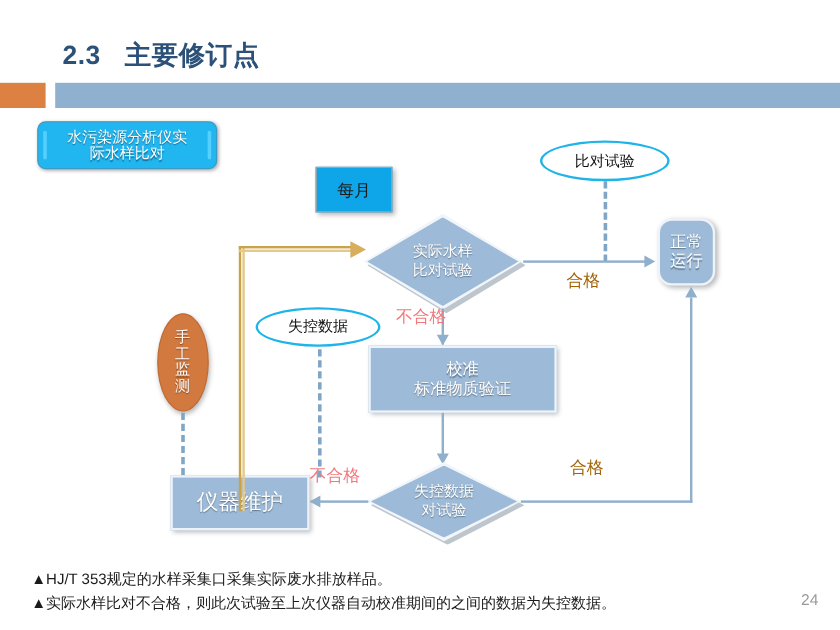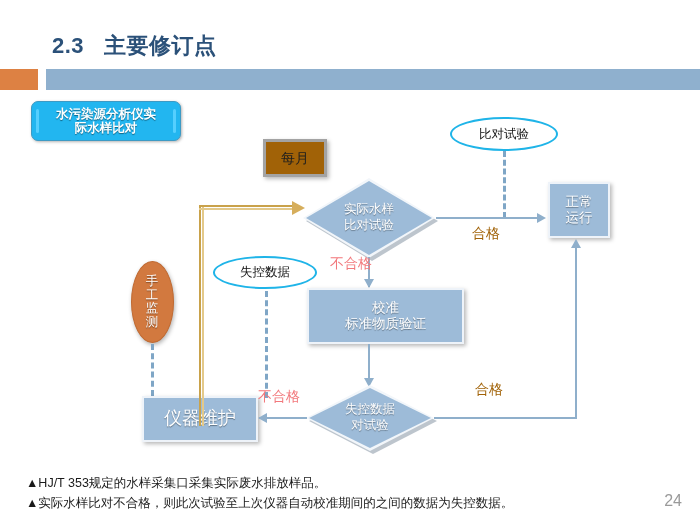--- a/index.html
+++ b/index.html
@@ -17,21 +17,20 @@
     letter-spacing:.5px;white-space:nowrap;
   }
   .bar-orange{position:absolute;left:0;top:69px;width:38px;height:21px;background:#DD8143;}
   .bar-blue{position:absolute;left:46px;top:69px;width:654px;height:21px;background:#8FB0CE;}
 
   
   .callout{
     position:absolute;left:31px;top:101px;width:148px;height:38px;
     background:#22B6F0;border:1px solid #3D9AC4;border-radius:7px;
     box-shadow:1px 1px 3px rgba(0,0,0,.30);
-    font-weight:bold;
   }
   .callout .ctxt{
     position:absolute;left:0;top:0;width:148px;height:38px;
     display:flex;align-items:center;justify-content:center;
     text-align:center;line-height:1.12;
     font-size:12.5px;color:#ffffff;
     text-shadow:0 1px 1px rgba(0,0,0,.45);
     white-space:pre-line;
   }
   .callout .notch{
@@ -45,22 +44,22 @@
   .box{
     position:absolute;background:#9DBBD8;
     border:2px solid #EEF3F9;
     box-shadow:2px 2px 4px rgba(0,0,0,.28);
     display:flex;align-items:center;justify-content:center;
     text-align:center;color:#ffffff;line-height:1.2;
     text-shadow:0 1px 1px rgba(0,0,0,.40);
     white-space:pre-line;box-sizing:border-box;
   }
   .box.grey{
-    background:#a16207;color:#1E1E1E;text-shadow:none;
-    border:3px solid #a3a3a3;
+    background:#0ea5e9;color:#1E1E1E;text-shadow:none;
+    border:1px solid #a3a3a3;
   }
 
   
   .diamond{
     position:absolute;
     display:flex;align-items:center;justify-content:center;
   }
   .diamond .dshape{
     position:absolute;left:0;top:0;width:100%;height:100%;
     background:#9DBBD8;
@@ -144,21 +143,21 @@
   }
   .lbl-red.soft{color:#F2787C;}
 
   
   .foot{
     position:absolute;left:26px;font-size:12.5px;color:#1A1A1A;
     white-space:nowrap;
   }
   .pagenum{
     position:absolute;right:18px;top:492px;
-    font-size:16px;color:#9A9A9A;
+    font-size:13px;color:#9A9A9A;
   }
 </style>
 </head>
 <body>
 
 <div class="slide">
 
   <div class="title">
     <span>2.3</span>
     &nbsp;&nbsp;<span>主要修订点</span>
@@ -184,21 +183,21 @@
   <div class="dash-v" style="left:503px;top:151px;height:67px;"></div>
 
   <div class="diamond" style="left:303px;top:178px;width:132px;height:80px;">
     <div class="dshadow"></div>
     <div class="dedge"></div>
     <div class="dshape" style="left:3px;top:3px;width:126px;height:74px;"></div>
     <div class="dlbl">实际水样
 比对试验</div>
   </div>
 
-  <div class="box" style="left:548px;top:182px;width:62px;height:56px;font-size:13.5px;">
+  <div class="box" style="left:548px;top:182px;width:48px;height:56px;font-size:13.5px;border-radius:12px;">
     <span>正常
 运行</span>
   </div>
 
   <div class="ln h" style="left:436px;top:217px;width:102px;"></div>
   <div class="arrow right" style="left:537px;top:213px;"></div>
   <div class="lbl-red" style="left:472px;top:225px;">合格</div>
 
   <div class="ln v" style="left:368px;top:257px;height:30px;"></div>
   <div class="arrow down" style="left:364px;top:279px;"></div>

